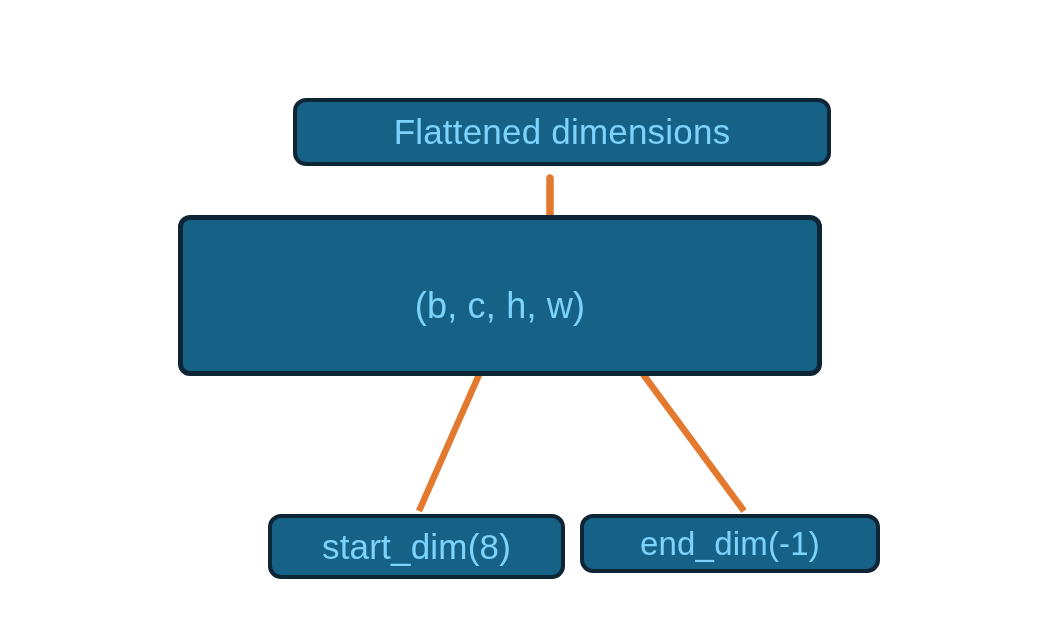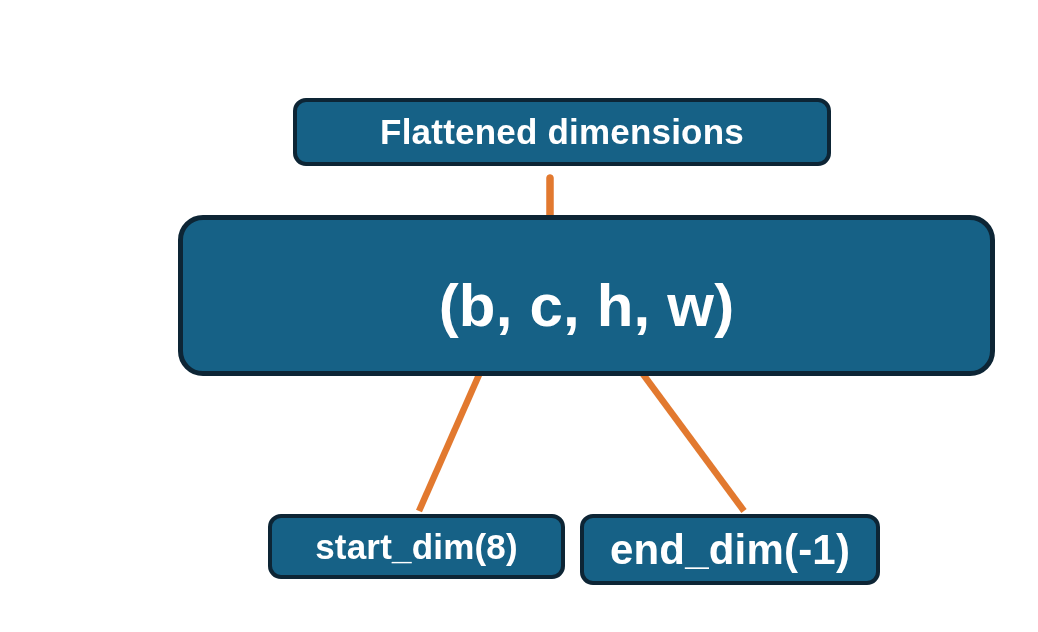--- a/index.html
+++ b/index.html
@@ -20,63 +20,63 @@
   }
   .node {
     position: absolute;
     box-sizing: border-box;
     background: #166186;
     border: 4px solid #0d2535;
     border-radius: 14px;
     display: flex;
     align-items: center;
     justify-content: center;
-    color: #ffffff;
+    color: #7dd3fc;
     font-family: "Liberation Sans", sans-serif;
-    font-weight: 700;
+    font-weight: 400;
     letter-spacing: 0.2px;
     white-space: nowrap;
     user-select: none;
   }
   #node-flattened {
     left: 293px;
     top: 98px;
     width: 538px;
     height: 68px;
     border-radius: 13px;
     font-size: 35px;
   }
   #node-shape {
     left: 178px;
     top: 215px;
-    width: 817px;
+    width: 644px;
     height: 161px;
-    border-radius: 25px;
+    border-radius: 12px;
     border-width: 5px;
-    font-size: 60px;
+    font-size: 36px;
   }
   #node-shape .label {
     position: relative;
     top: 10px;
   }
   #node-start {
     left: 268px;
     top: 514px;
     width: 297px;
     height: 65px;
     border-radius: 13px;
     font-size: 35px;
   }
   #node-end {
     left: 580px;
     top: 514px;
     width: 300px;
-    height: 71px;
+    height: 59px;
     border-radius: 13px;
-    font-size: 42px;
+    font-size: 33px;
   }
   #overlay {
     position: absolute;
     left: 0;
     top: 0;
     width: 1038px;
     height: 632px;
     pointer-events: none;
   }
   .brace-layer {

